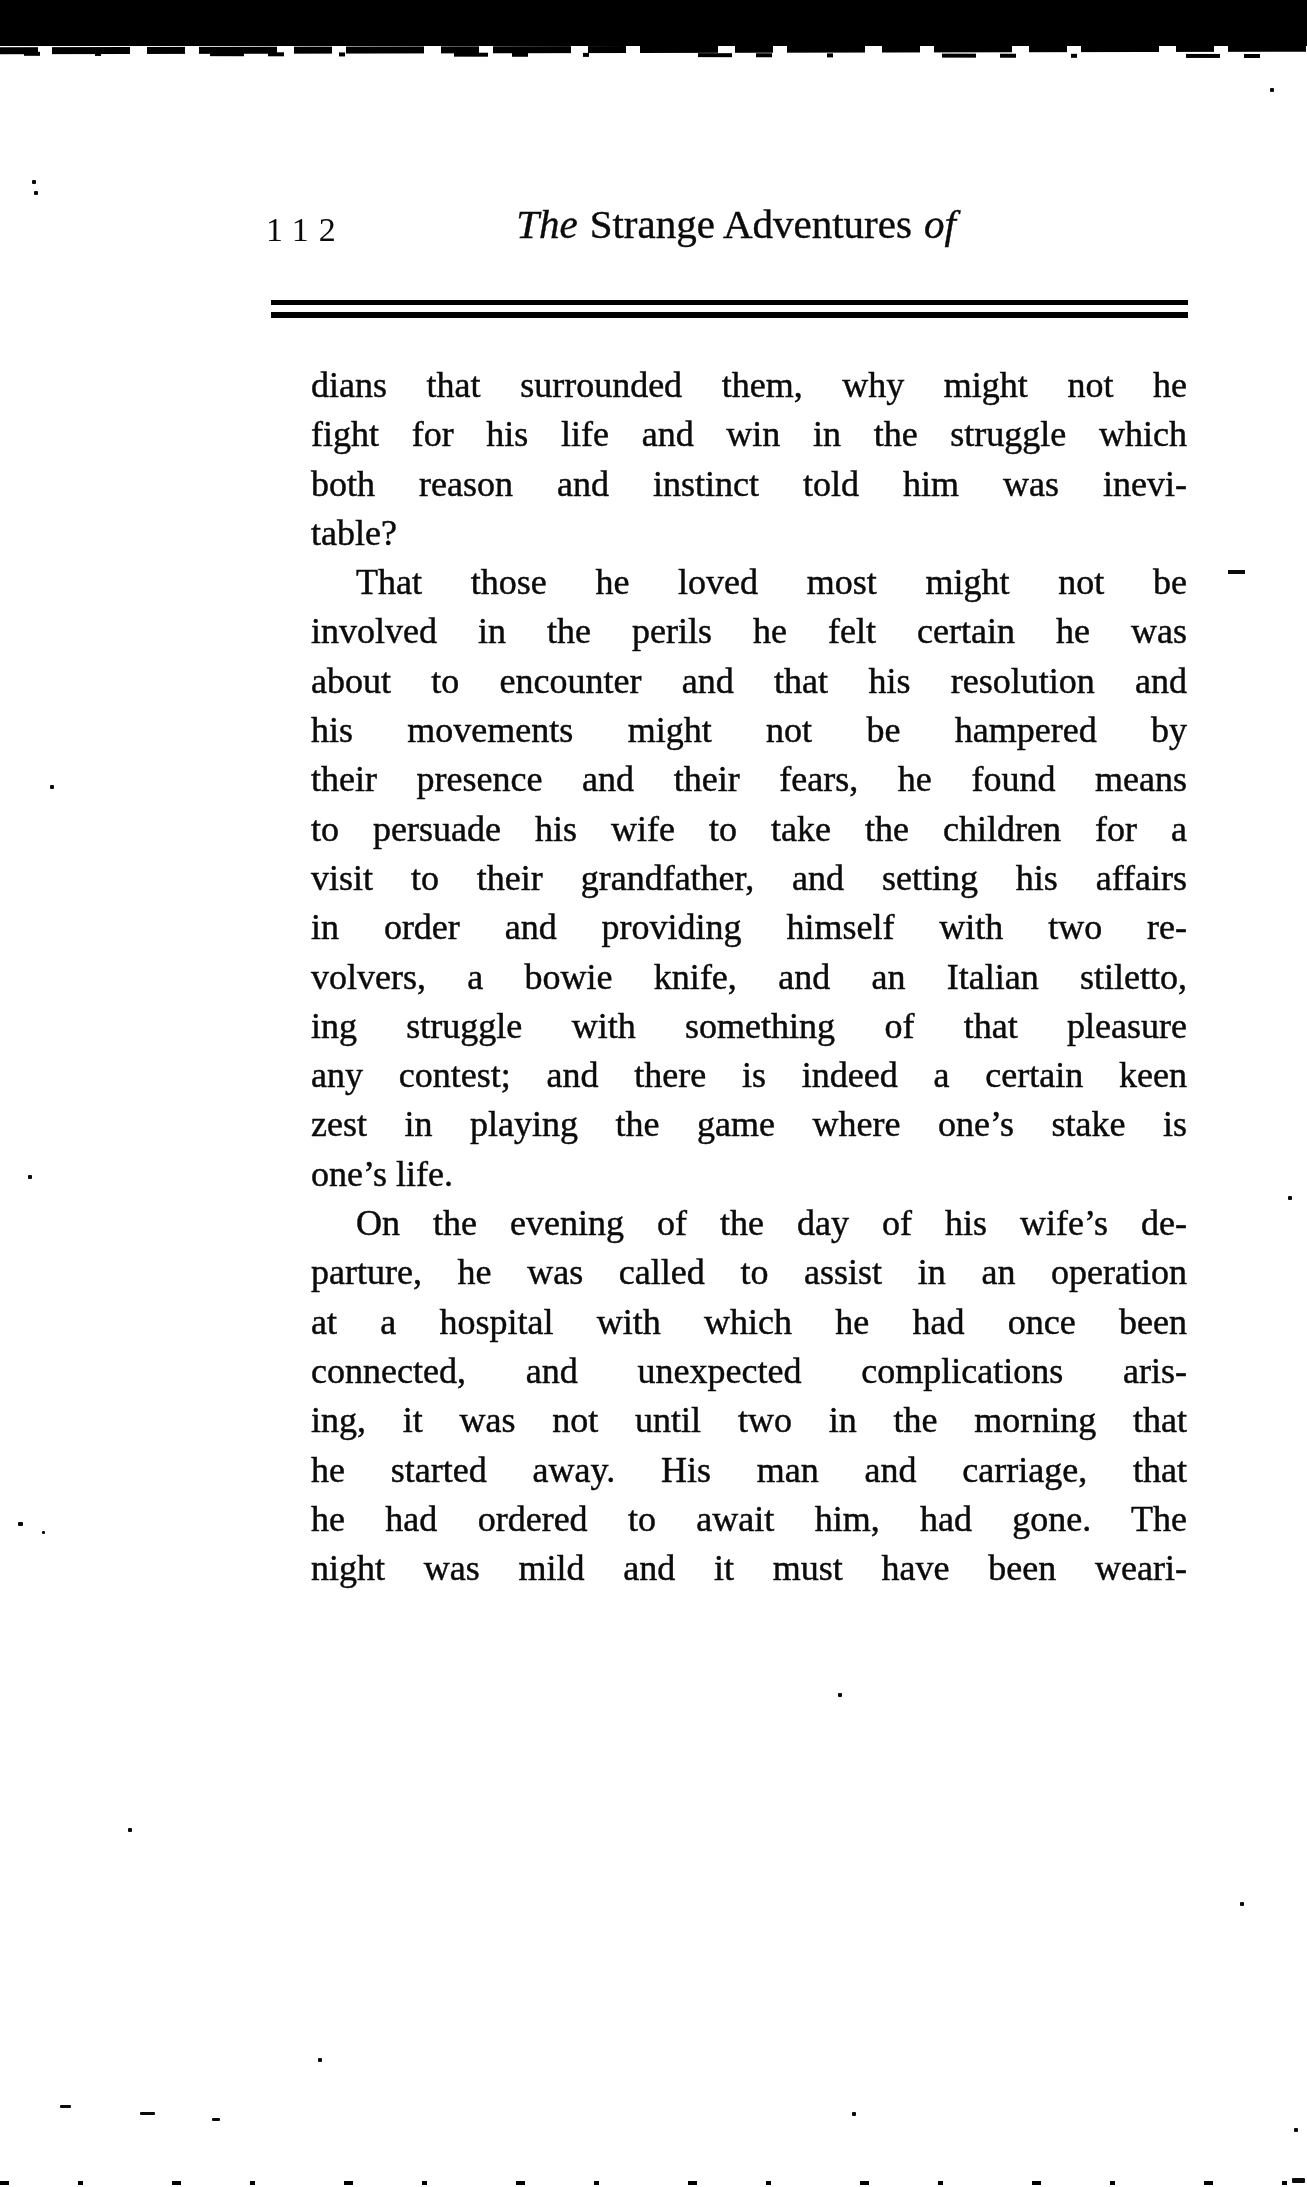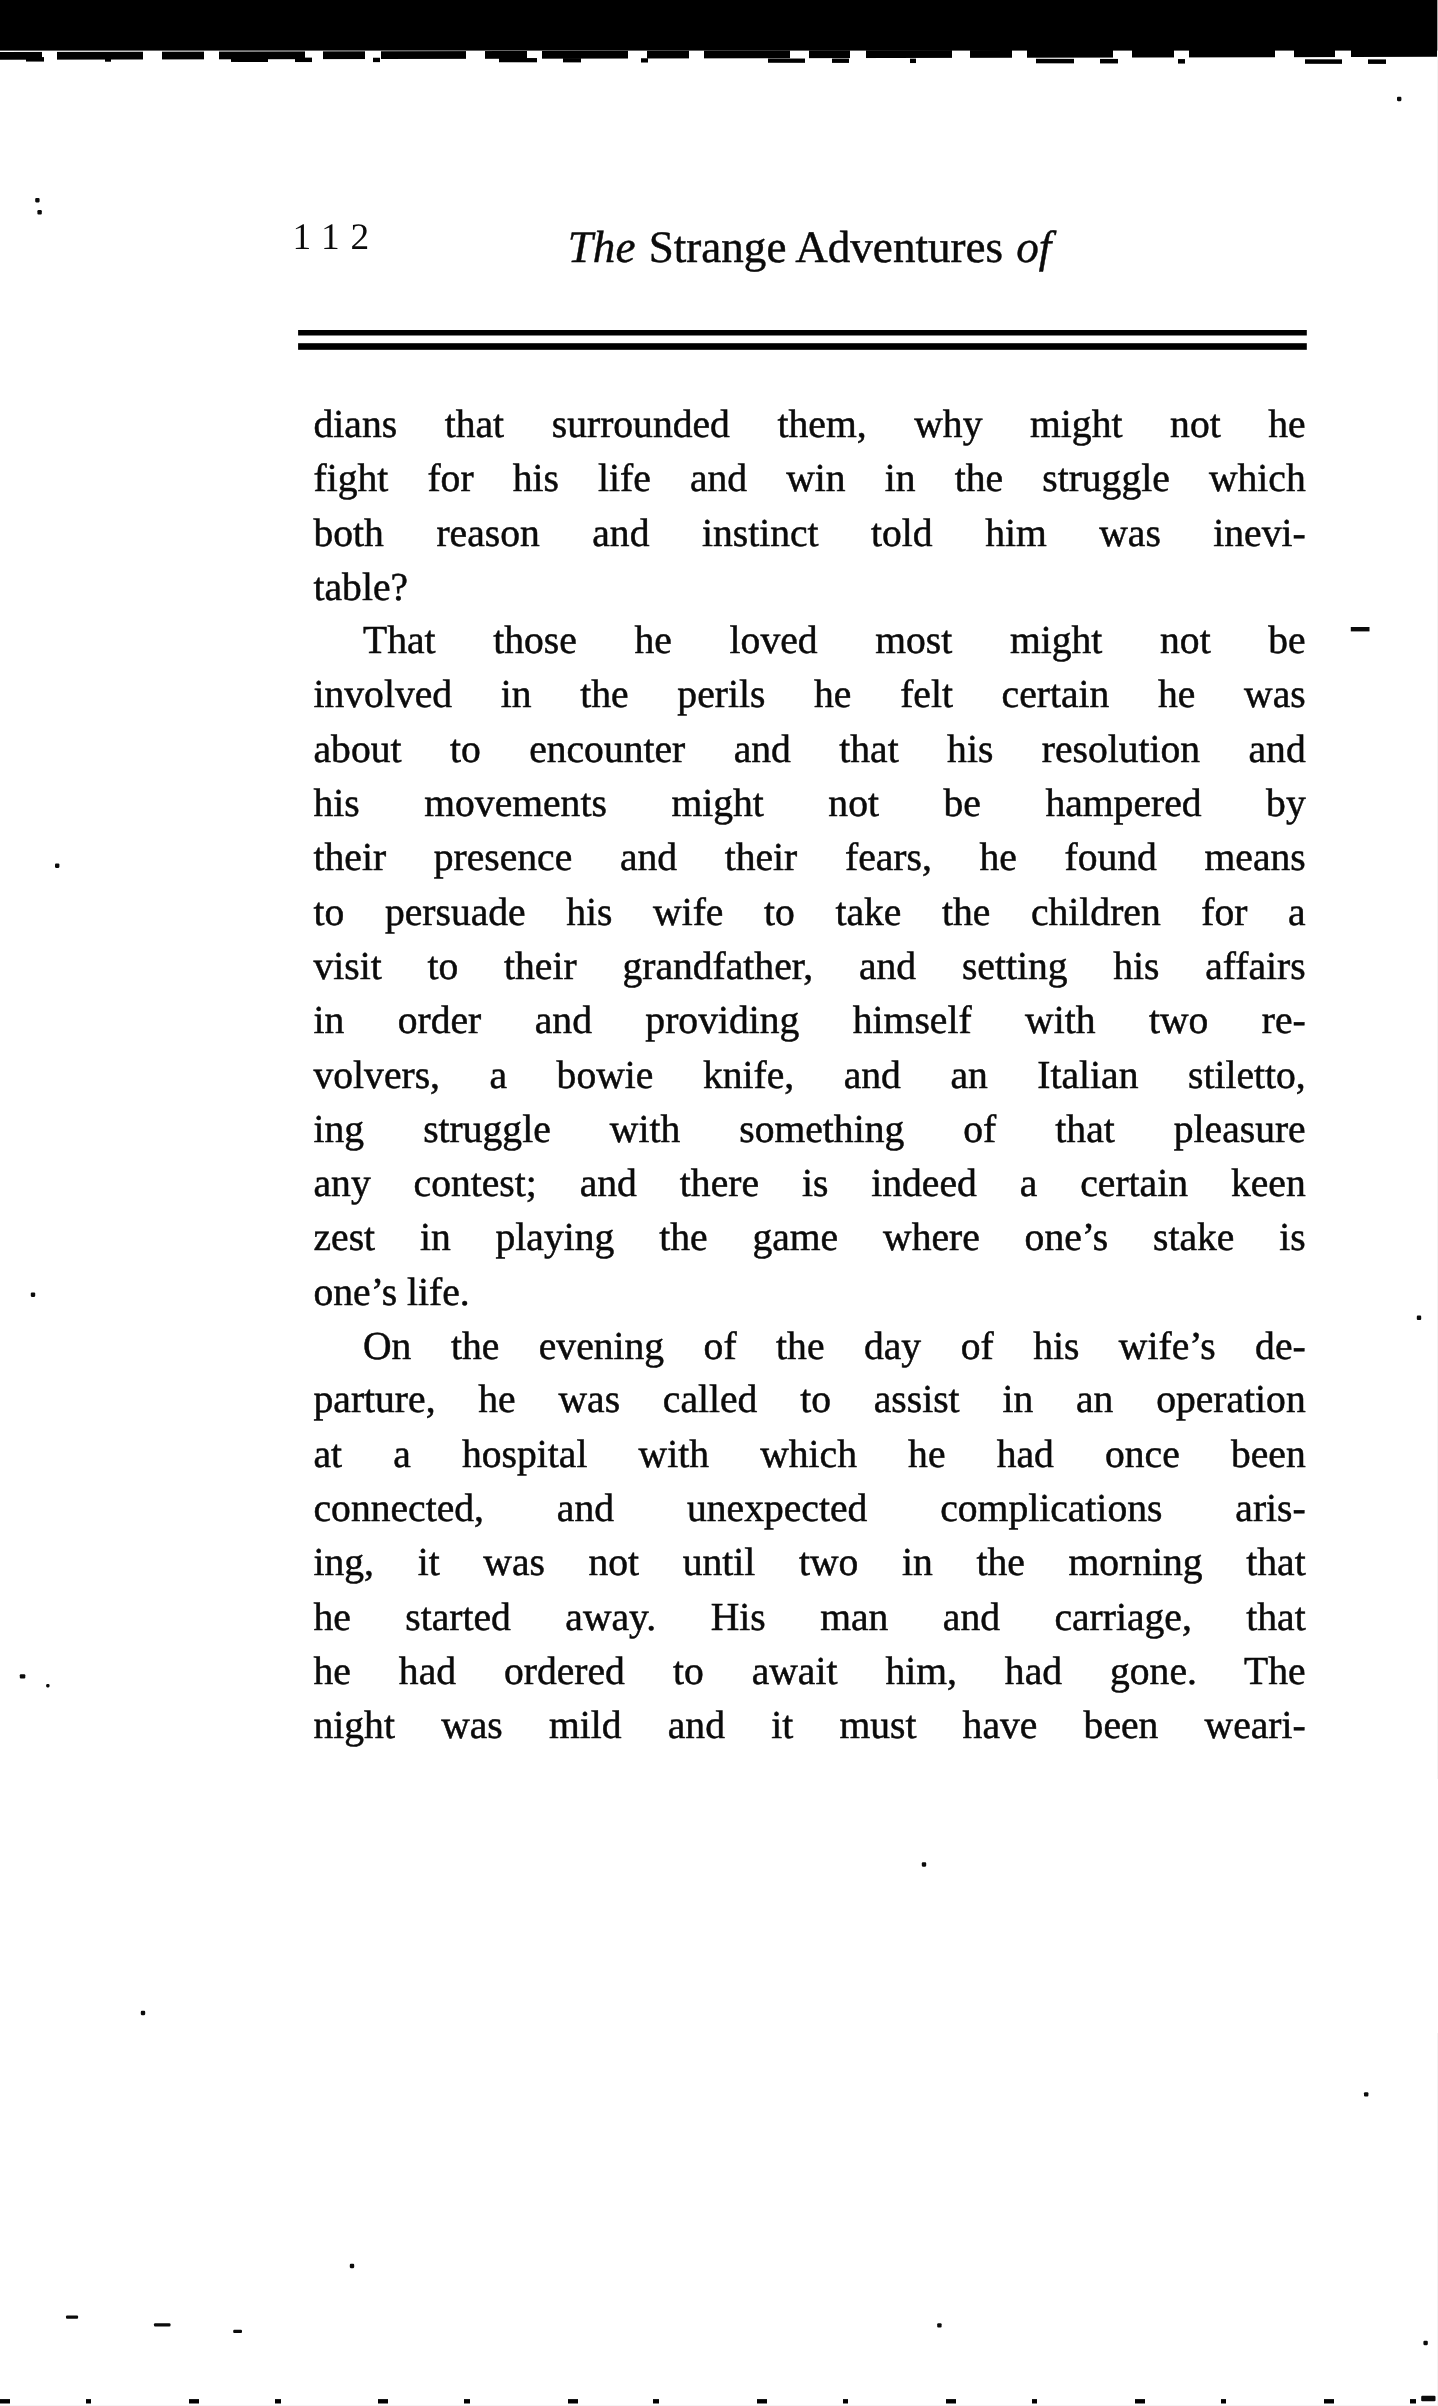--- a/index.html
+++ b/index.html
@@ -25,41 +25,41 @@
     background:repeating-linear-gradient(90deg,transparent 0 24px,#000 24px 40px,transparent 40px 95px,#000 95px 101px,transparent 101px 210px,#000 210px 244px);
     transform:skewY(0.1deg);
   }
   .bottom-dots{
     position:absolute;bottom:2px;left:0;width:100%;height:4px;
     background:repeating-linear-gradient(90deg,#000 0 9px,transparent 9px 78px,#000 78px 83px,transparent 83px 172px);
   }
   .speck{position:absolute;background:#0b0b0b;border-radius:1px;}
   
   .page-number{
-    position:absolute;left:266px;top:199px;
+    position:absolute;left:266px;top:213px;
     font-size:34px;letter-spacing:10px;line-height:1;
   }
   .running-title{
     position:absolute;left:285px;top:204px;width:902px;
     text-align:center;font-size:41px;line-height:1;font-family:Liberation Serif, serif;
     -webkit-text-stroke:0.4px #0b0b0b;
   }
   .running-title .mid{margin:0 12px;}
   .rule{position:absolute;left:271px;width:917px;background:#000;}
   .rule.r1{top:300px;height:5px;}
   .rule.r2{top:312px;height:6px;}
   
   .text-block{
     position:absolute;left:285px;top:361px;width:902px;
   }
   .line{
     height:49.3px;line-height:49.3px;font-size:36px;
     text-align:justify;text-align-last:justify;
     -webkit-text-stroke:0.45px #0b0b0b;
-    white-space:normal;overflow:visible;
+    white-space:normal;overflow:visible;margin-left:26px;
   }
   .line.pend{text-align-last:left;}
   .line.indent{padding-left:45px;}
   .margin-dash{position:absolute;left:1228px;top:570px;width:17px;height:4px;background:#0b0b0b;}
 </style>
 </head>
 <body>
 
 <div class="page">
 

